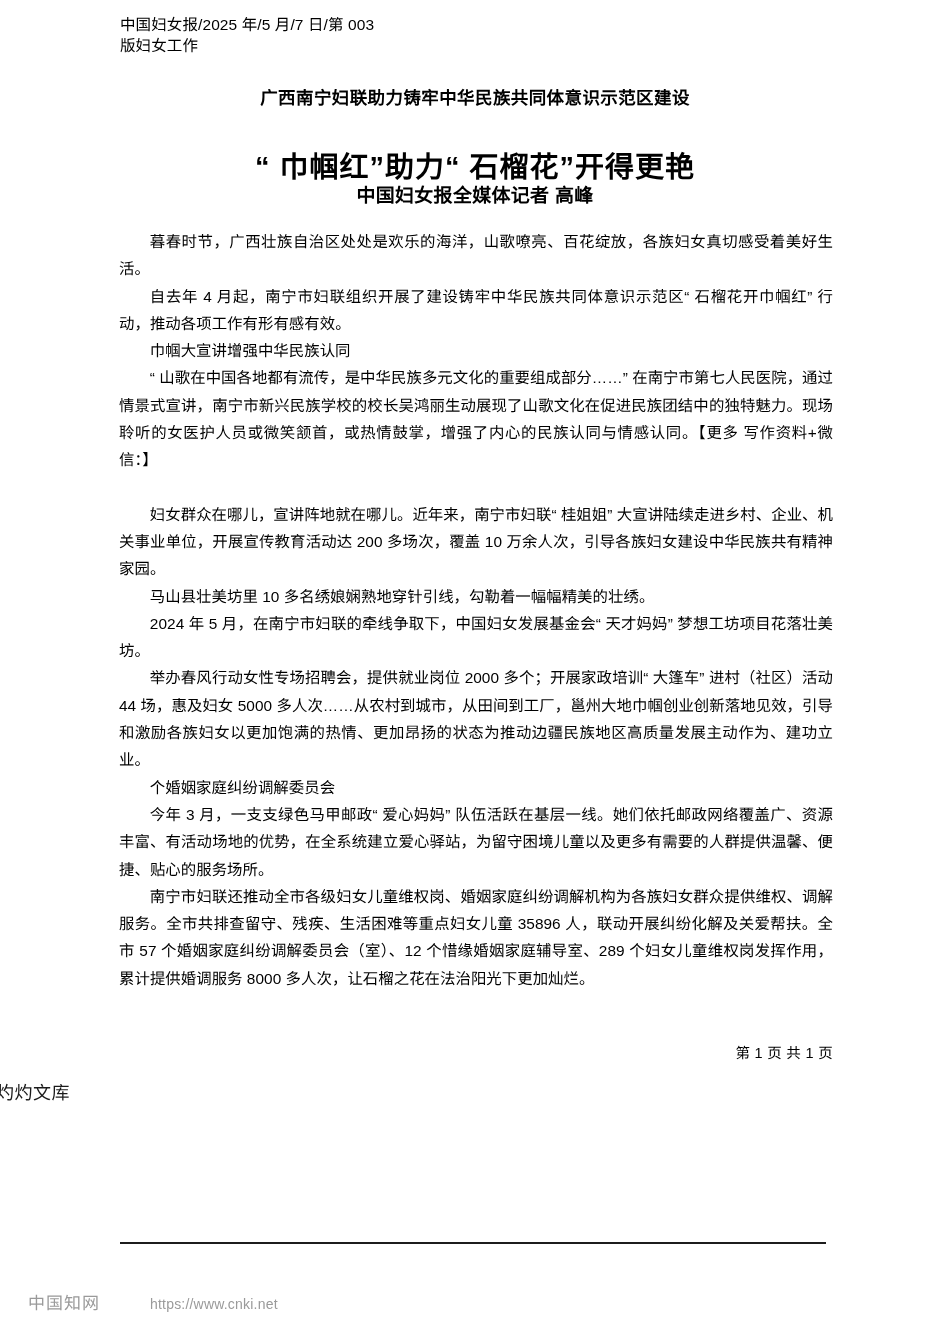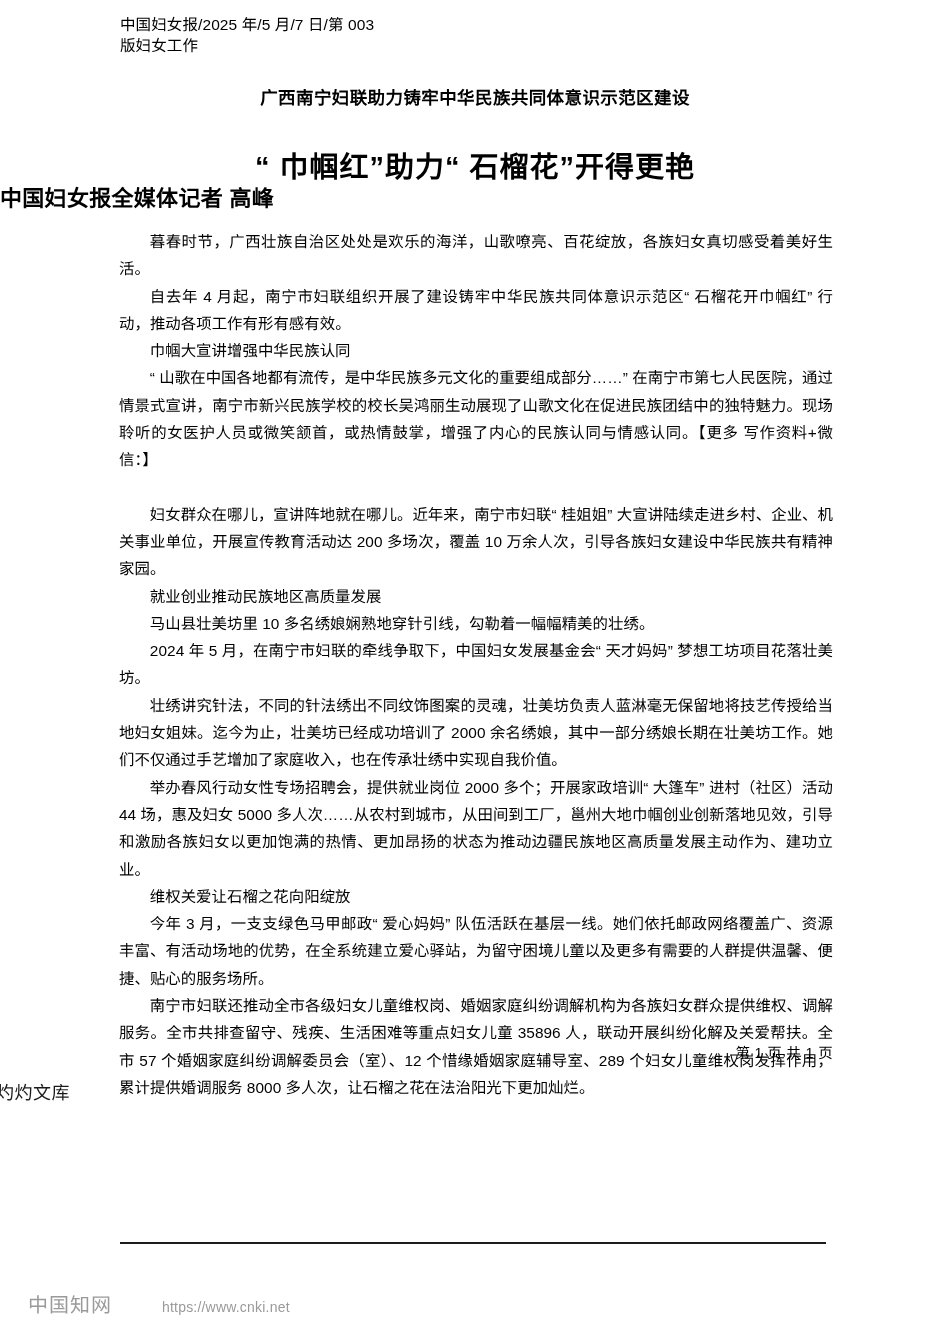--- a/index.html
+++ b/index.html
@@ -56,21 +56,22 @@
     text-align: center;
     font-size: 29px;
     font-weight: 700;
     letter-spacing: 1px;
   }
   .byline {
     position: absolute;
     left: 0;
     top: 180px;
     width: 950px;
-    font-size: 22px;
+    text-align: center;
+    font-size: 19px;
     font-weight: 700;
     letter-spacing: 0.3px;
   }
 
   
   .body-copy {
     position: absolute;
     left: 119px;
     top: 228px;
     width: 714px;
@@ -119,21 +120,21 @@
   .cnki {
     position: absolute;
     left: 28px;
     top: 1289px;
     display: flex;
     align-items: baseline;
     gap: 22px;
     color: #9a9a9a;
   }
   .cnki-brand {
-    font-size: 20px;
+    font-size: 17px;
     letter-spacing: 1px;
   }
   .cnki-url {
     font-size: 14px;
     letter-spacing: 0.2px;
     margin-left: 28px;
   }
 </style>
 </head>
 <body>
@@ -150,26 +151,24 @@
   <h1 class="headline">“ 巾帼红”助力“ 石榴花”开得更艳</h1>
 
   <div class="byline">中国妇女报全媒体记者  高峰</div>
 
   <div class="body-copy">
       <p>暮春时节，广西壮族自治区处处是欢乐的海洋，山歌嘹亮、百花绽放，各族妇女真切感受着美好生活。</p>
       <p>自去年 4 月起，南宁市妇联组织开展了建设铸牢中华民族共同体意识示范区“ 石榴花开巾帼红” 行动，推动各项工作有形有感有效。</p>
       <p>巾帼大宣讲增强中华民族认同</p>
       <p class="spacer-after">“ 山歌在中国各地都有流传，是中华民族多元文化的重要组成部分……” 在南宁市第七人民医院，通过情景式宣讲，南宁市新兴民族学校的校长吴鸿丽生动展现了山歌文化在促进民族团结中的独特魅力。现场聆听的女医护人员或微笑颔首，或热情鼓掌，增强了内心的民族认同与情感认同。【更多 写作资料+微信：】</p>
       <p>妇女群众在哪儿，宣讲阵地就在哪儿。近年来，南宁市妇联“ 桂姐姐” 大宣讲陆续走进乡村、企业、机关事业单位，开展宣传教育活动达 200 多场次，覆盖 10 万余人次，引导各族妇女建设中华民族共有精神家园。</p>
-      <p>就业创业推动民族地区高质量发展</p>
       <p>马山县壮美坊里 10 多名绣娘娴熟地穿针引线，勾勒着一幅幅精美的壮绣。</p>
       <p>2024 年 5 月，在南宁市妇联的牵线争取下，中国妇女发展基金会“ 天才妈妈” 梦想工坊项目花落壮美坊。</p>
-      <p>壮绣讲究针法，不同的针法绣出不同纹饰图案的灵魂，壮美坊负责人蓝淋毫无保留地将技艺传授给当地妇女姐妹。迄今为止，壮美坊已经成功培训了 2000 余名绣娘，其中一部分绣娘长期在壮美坊工作。她们不仅通过手艺增加了家庭收入，也在传承壮绣中实现自我价值。</p>
       <p>举办春风行动女性专场招聘会，提供就业岗位 2000 多个；开展家政培训“ 大篷车” 进村（社区）活动 44 场，惠及妇女 5000 多人次……从农村到城市，从田间到工厂，邕州大地巾帼创业创新落地见效，引导和激励各族妇女以更加饱满的热情、更加昂扬的状态为推动边疆民族地区高质量发展主动作为、建功立业。</p>
-      <p>维权关爱让石榴之花向阳绽放</p>
+      <p>个婚姻家庭纠纷调解委员会</p>
       <p>今年 3 月，一支支绿色马甲邮政“ 爱心妈妈” 队伍活跃在基层一线。她们依托邮政网络覆盖广、资源丰富、有活动场地的优势，在全系统建立爱心驿站，为留守困境儿童以及更多有需要的人群提供温馨、便捷、贴心的服务场所。</p>
       <p>南宁市妇联还推动全市各级妇女儿童维权岗、婚姻家庭纠纷调解机构为各族妇女群众提供维权、调解服务。全市共排查留守、残疾、生活困难等重点妇女儿童 35896 人，联动开展纠纷化解及关爱帮扶。全市 57 个婚姻家庭纠纷调解委员会（室）、12 个惜缘婚姻家庭辅导室、289 个妇女儿童维权岗发挥作用，累计提供婚调服务 8000 多人次，让石榴之花在法治阳光下更加灿烂。</p>
     </div>
 
   <div class="page-number">第 1 页 共 1 页</div>
 
   <div class="watermark">灼灼文库</div>
 
   <div class="rule"></div>
 

